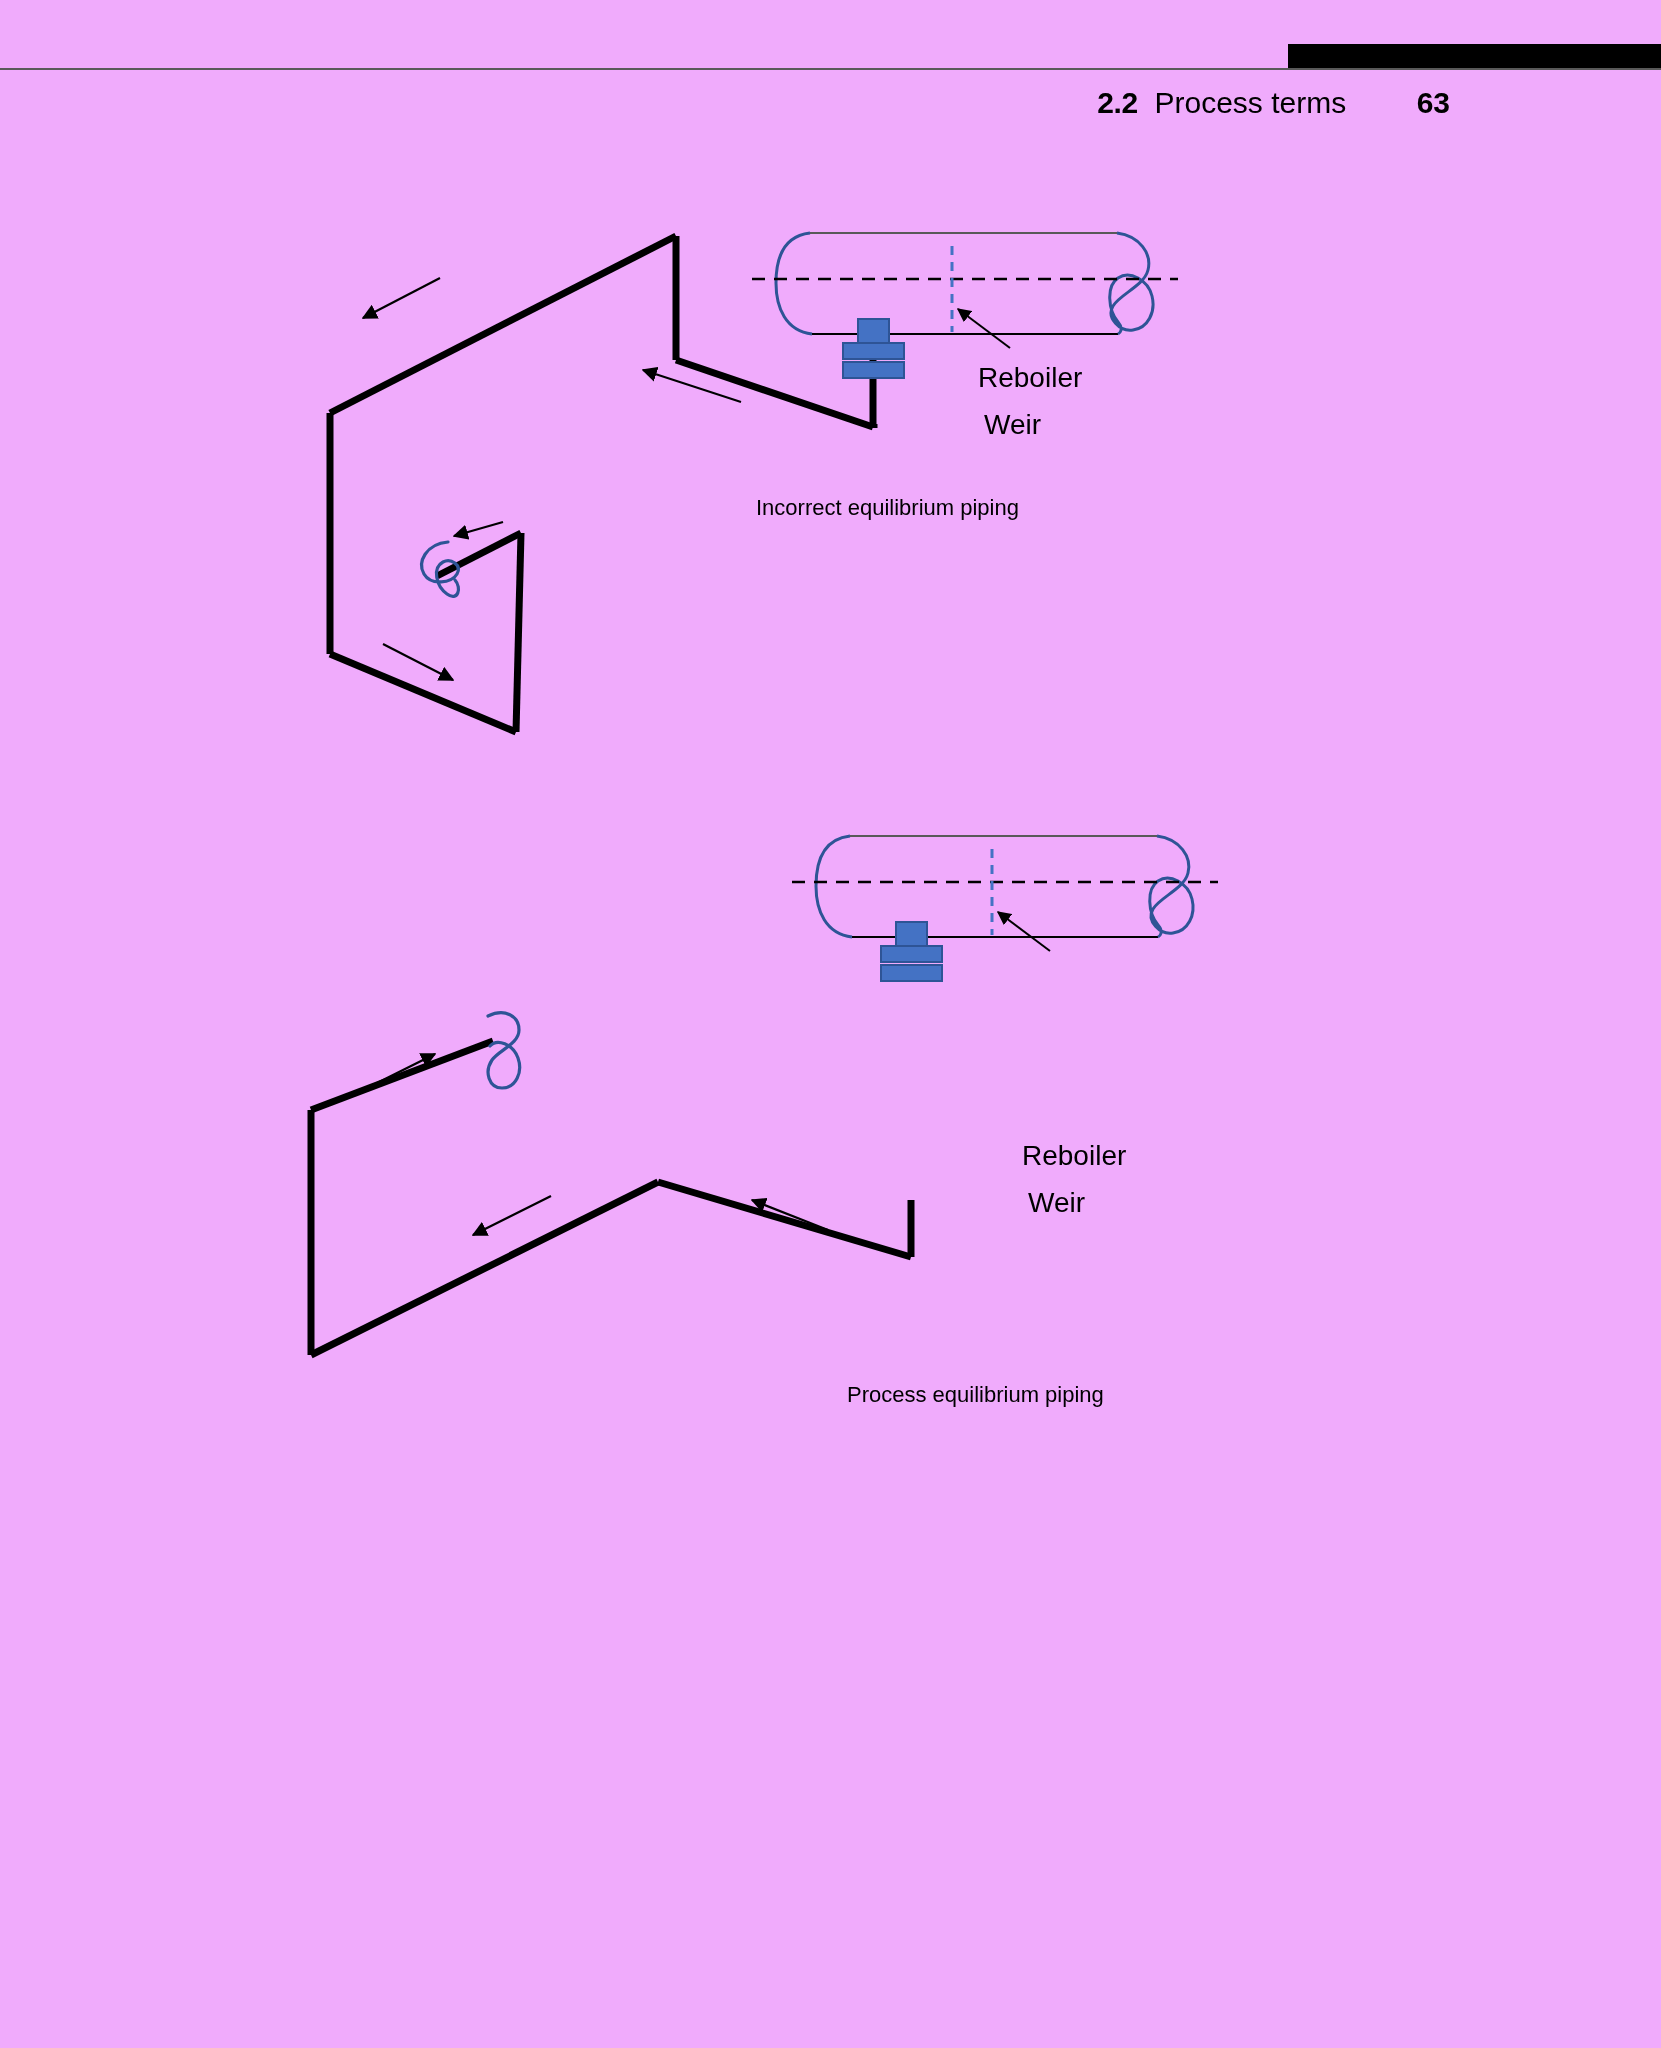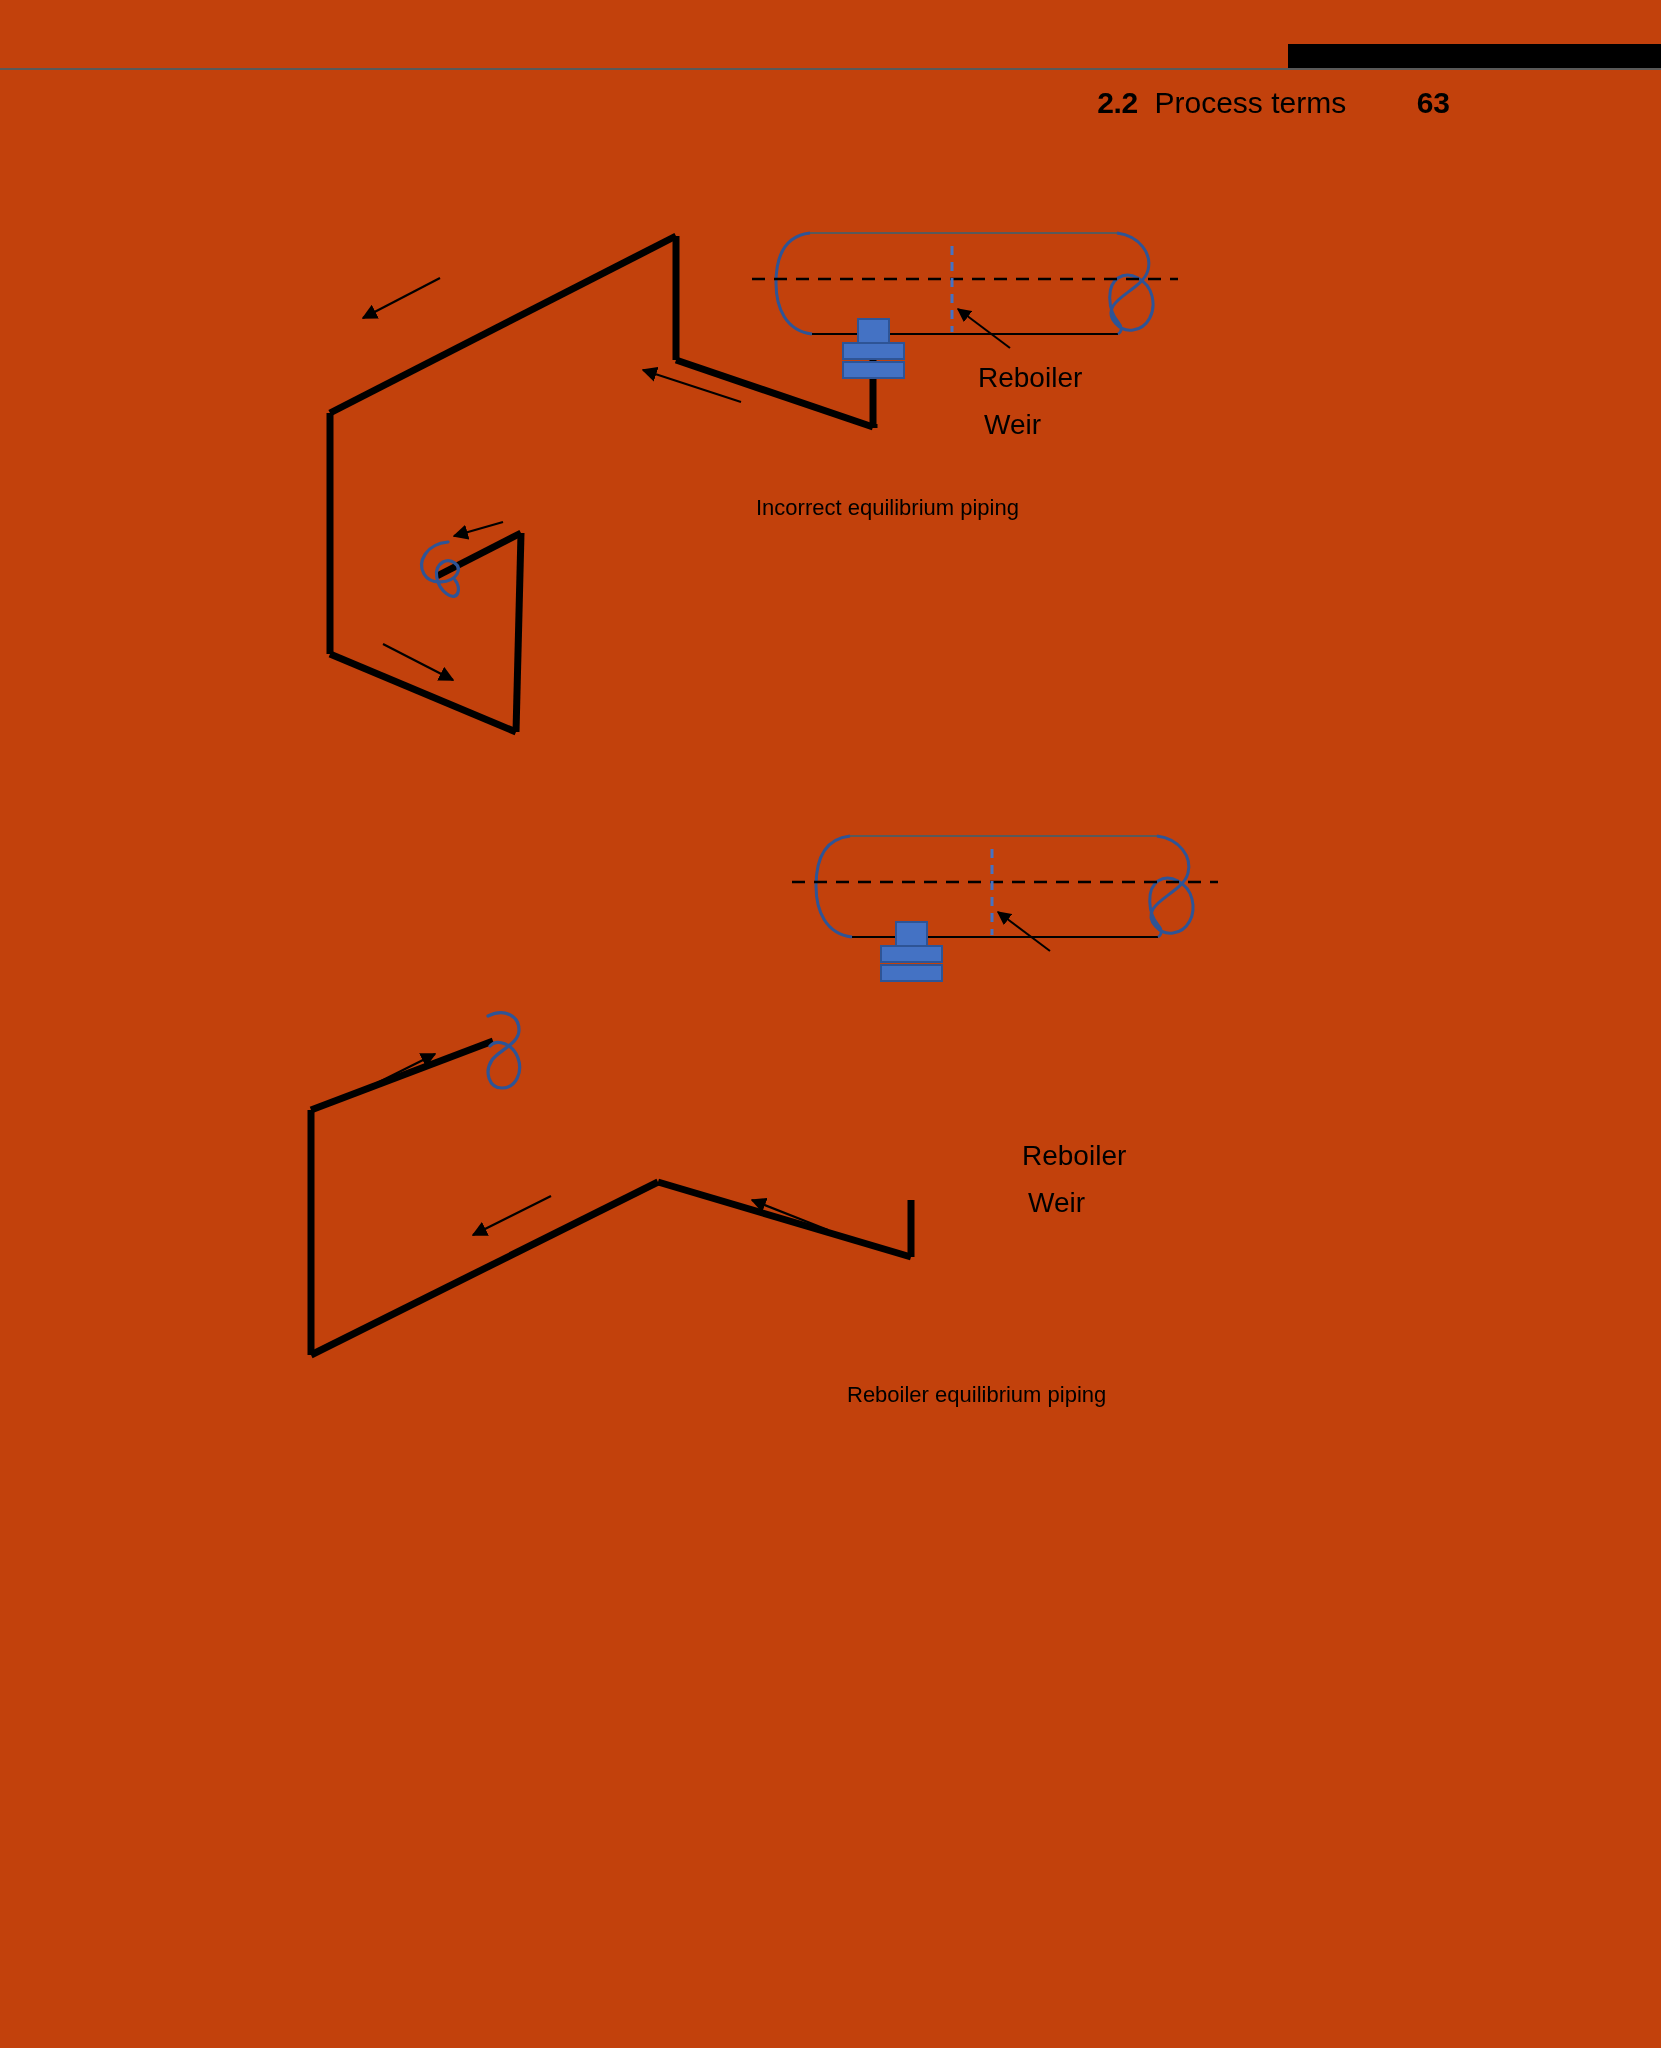--- a/index.html
+++ b/index.html
@@ -9,21 +9,21 @@
     background: #ffffff;
   }
   body {
     font-family: "Liberation Sans", sans-serif;
     color: #000000;
   }
   #page {
     position: relative;
     width: 1661px;
     height: 2048px;
-    background: #c2410c;
+    background: #f0abfc;
     overflow: hidden;
   }
 
   
   #header-black-bar {
     position: absolute;
     left: 1288px;
     top: 44px;
     width: 373px;
     height: 26px;
@@ -245,15 +245,15 @@
         <rect x="896" y="-78" width="31" height="24" fill="#4472C4" stroke="#2E5496" stroke-width="2"></rect>
         <rect x="881" y="-54" width="61" height="16" fill="#4472C4" stroke="#2E5496" stroke-width="2"></rect>
         <rect x="881" y="-35" width="61" height="16" fill="#4472C4" stroke="#2E5496" stroke-width="2"></rect>
       </g>
     </svg>
   </div>
 
   <div class="diagram-label" id="label-reboiler-bot">Reboiler</div>
   <div class="diagram-label" id="label-weir-bot">Weir</div>
 
-  <div class="caption" id="caption-correct">Reboiler equilibrium piping</div>
+  <div class="caption" id="caption-correct">Process equilibrium piping</div>
 
 </div>
 
 </body></html>

